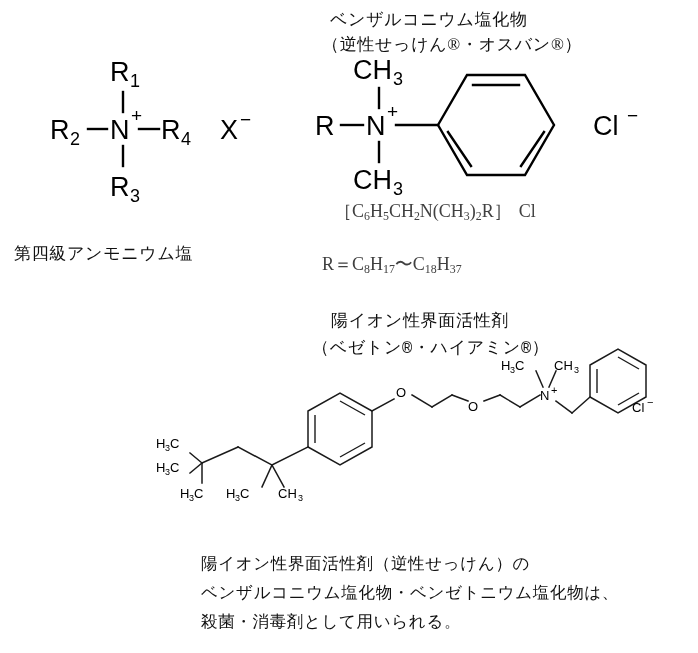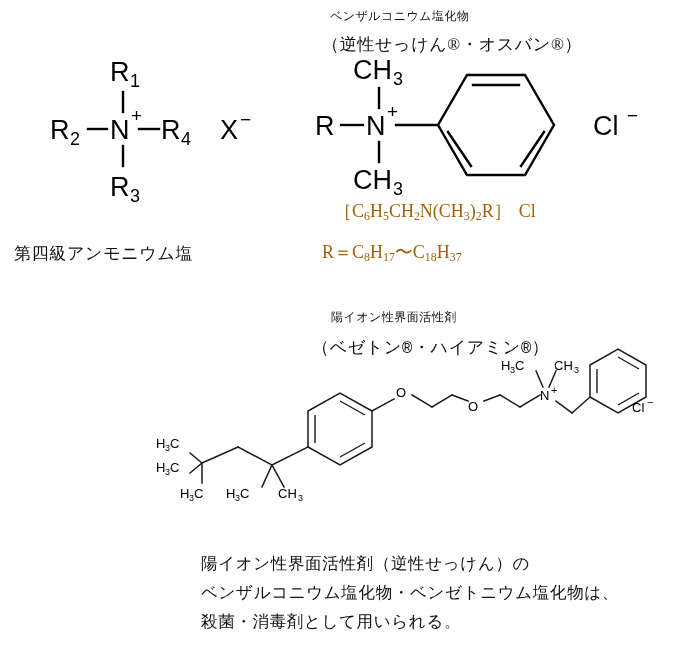--- a/index.html
+++ b/index.html
@@ -17,31 +17,31 @@
   }
   .abs { position: absolute; }
 
   
   .jp {
     font-family: "Liberation Serif", "DejaVu Serif", serif;
     color: #111111;
     white-space: nowrap;
     letter-spacing: 0.04em;
   }
-  .jp-title   { font-size: 12px; }
+  .jp-title   { font-size: 17px; }
   .jp-sub     { font-size: 17px; }
   .jp-caption { font-size: 16.5px; line-height: 29px; }
   .jp-label   { font-size: 17px; }
 
   
   .formula {
     font-family: "Liberation Serif", "DejaVu Serif", serif;
     font-size: 18px;
     white-space: nowrap;
-    color: #a16207;
+    color: #404040;
   }
   .formula sub {
     font-size: 0.66em;
     vertical-align: -0.28em;
   }
 
   
   svg { display: block; overflow: visible; }
   svg text { fill: #000000; }
   .atom-sans {
@@ -152,21 +152,21 @@
 
     <text class="atom-sans" x="288" y="80">Cl</text>
     <text class="charge-sans" x="322" y="67">−</text>
   </svg>
 </div>
 
 <div class="abs formula" style="left:334px; top:199px;">
   <span>［</span><span>C</span><sub>6</sub><span>H</span><sub>5</sub><span>C</span><span>H</span><sub>2</sub><span>N</span><span>(</span><span>C</span><span>H</span><sub>3</sub><span>)</span><sub>2</sub><span>R</span><span>］</span><span style="display:inline-block;width:7px"></span><span>Cl</span>
 </div>
 
-<div class="abs formula" style="left:322px; top:240px;text-align:center;">
+<div class="abs formula" style="left:322px; top:252px;text-align:center;">
   <span>R＝</span><span>C</span><sub>8</sub><span>H</span><sub>17</sub><span>〜</span><span>C</span><sub>18</sub><span>H</span><sub>37</sub>
 </div>
 
 <div class="abs jp jp-title" style="left:331px; top:309px;">陽イオン性界面活性剤</div>
 <div class="abs jp jp-sub" style="left:312px; top:336px;font-family:Liberation Mono, monospace;">（ベゼトン®・ハイアミン®）</div>
 
 <div class="abs" style="left:150px; top:365px; width:548px; height:145px;">
   <svg width="548" height="145" viewBox="0 0 548 145">
 
     <line class="bond-thin" x1="52" y1="98" x2="40" y2="88"></line>

